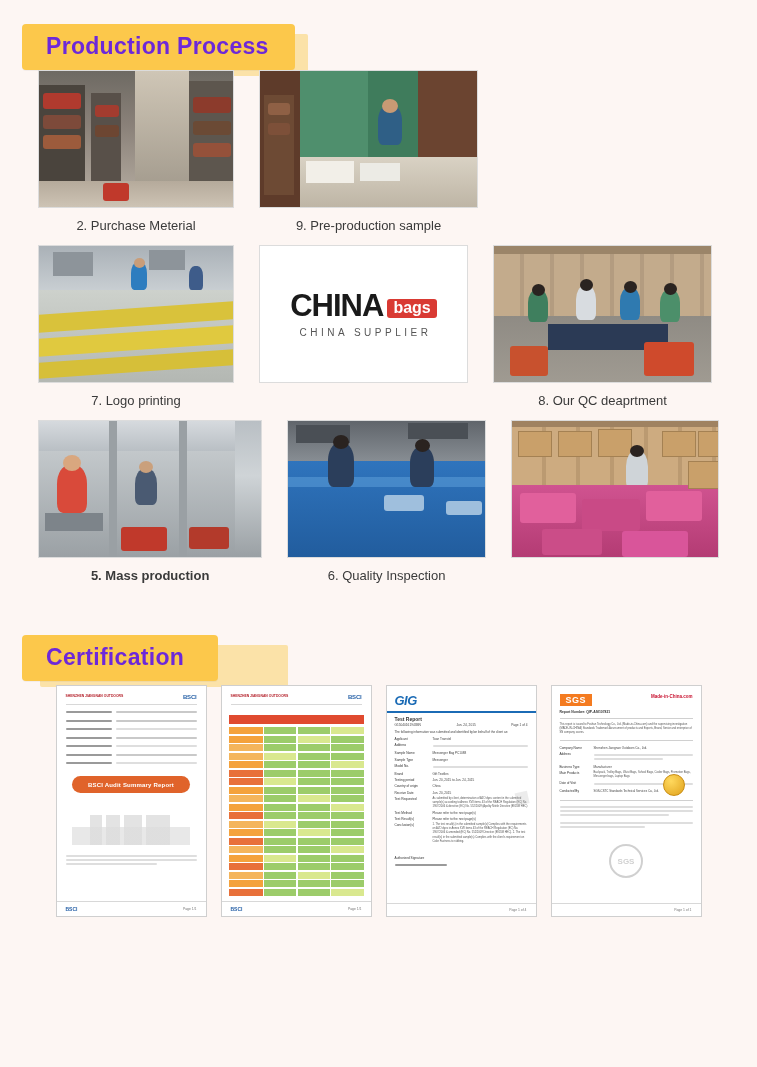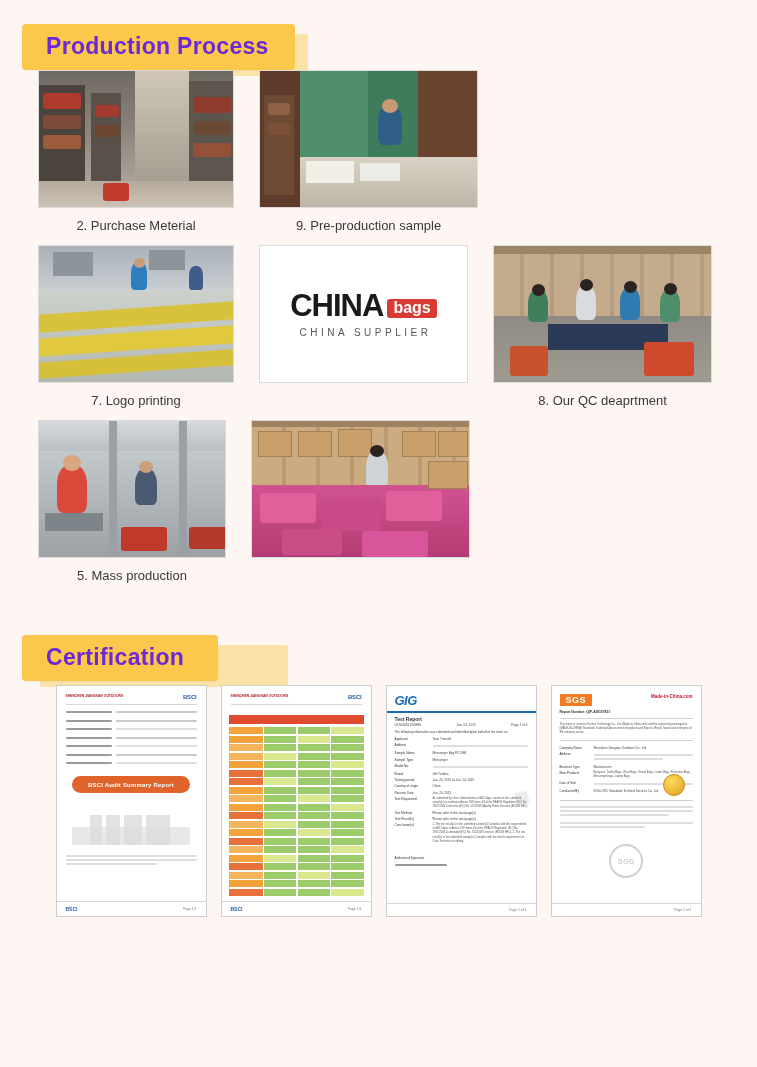--- a/index.html
+++ b/index.html
@@ -374,39 +374,57 @@
             <i class="blob" style="left:150px; top:96px; width:50px; height:34px; background:#cf4a2c;"></i>
             <i class="blob" style="left:16px; top:100px; width:38px; height:30px; background:#c8512e;"></i>
           </div>
         </div>
         <div class="caption">8. Our QC deaprtment</div>
       </div>
     </div>
 
     <div class="row" style="gap:25px; margin-top:12px;">
 
-      <div class="cell" style="width:188px;">
+      <div class="cell" style="width:236px;font-weight:bold;">
         <div class="thumb" style="height:138px;">
           <div class="ph ph-sew">
             <i style="left:0; top:0; width:196px; height:30px; background:linear-gradient(180deg,#d6dade,#b9bfc4);"></i>
             <i style="left:0; top:30px; width:196px; height:108px; background:linear-gradient(180deg,#c3c8cb,#9aa0a4);"></i>
             <i style="left:70px; top:0; width:8px; height:138px; background:#9aa0a4;"></i>
             <i style="left:140px; top:0; width:8px; height:138px; background:#9aa0a4;"></i>
             <i class="person" style="left:18px; top:44px; width:30px; height:48px; background:#d94a3a;"></i>
             <i style="left:24px; top:34px; width:18px; height:16px; border-radius:50%; background:#d9a77f;"></i>
             <i style="left:6px; top:92px; width:58px; height:18px; background:#7d848a;"></i>
             <i class="person" style="left:96px; top:48px; width:22px; height:36px; background:#4a5a72;"></i>
             <i style="left:100px; top:40px; width:14px; height:12px; border-radius:50%; background:#caa07c;"></i>
             <i class="blob" style="left:82px; bottom:6px; width:46px; height:24px; background:#c0392b;"></i>
             <i class="blob" style="left:150px; bottom:8px; width:40px; height:22px; background:#b33a2b;"></i>
           </div>
         </div>
         <div class="caption">5. Mass production</div>
       </div>
 
+      <div class="cell" style="width:209px;">
+        <div class="thumb" style="height:138px;">
+          <div class="ph ph-insp">
+            <i style="left:0; top:0; width:209px; height:40px; background:linear-gradient(180deg,#60656b,#878d93);"></i>
+            <i style="left:8px; top:4px; width:54px; height:18px; background:#4a4f55;"></i>
+            <i style="left:120px; top:2px; width:60px; height:16px; background:#4a4f55;"></i>
+            <i style="left:0; top:40px; width:209px; height:98px; background:linear-gradient(180deg,#2f74bd,#215c9d);"></i>
+            <i style="left:0; top:56px; width:209px; height:10px; background:#5d9ed8; opacity:.55;"></i>
+            <i class="person" style="left:40px; top:22px; width:26px; height:44px; background:#2b3e5b;"></i>
+            <i style="left:45px; top:14px; width:16px; height:14px; border-radius:50%; background:#2a2320;"></i>
+            <i class="person" style="left:122px; top:26px; width:24px; height:40px; background:#2b3e5b;"></i>
+            <i style="left:127px; top:18px; width:15px; height:13px; border-radius:50%; background:#2a2320;"></i>
+            <i class="blob" style="left:96px; top:74px; width:40px; height:16px; background:#9fbfdd;"></i>
+            <i class="blob" style="left:158px; top:80px; width:36px; height:14px; background:#9fbfdd;"></i>
+          </div>
+        </div>
+        <div class="caption">6. Quality Inspection</div>
+      </div>
 
       <div class="cell" style="width:219px;">
         <div class="thumb" style="height:138px;">
           <div class="ph ph-pack">
             <i style="left:0; top:0; width:219px; height:64px; background:repeating-linear-gradient(90deg,#cdab80 0 30px,#bb9a71 30px 34px);"></i>
             <i style="left:0; top:0; width:219px; height:6px; background:#9f8261;"></i>
             <i class="box" style="left:6px; top:10px; width:34px; height:26px;"></i>
             <i class="box" style="left:46px; top:10px; width:34px; height:26px;"></i>
             <i class="box" style="left:86px; top:8px; width:34px; height:28px;"></i>
             <i class="box" style="left:150px; top:10px; width:34px; height:26px;"></i>

